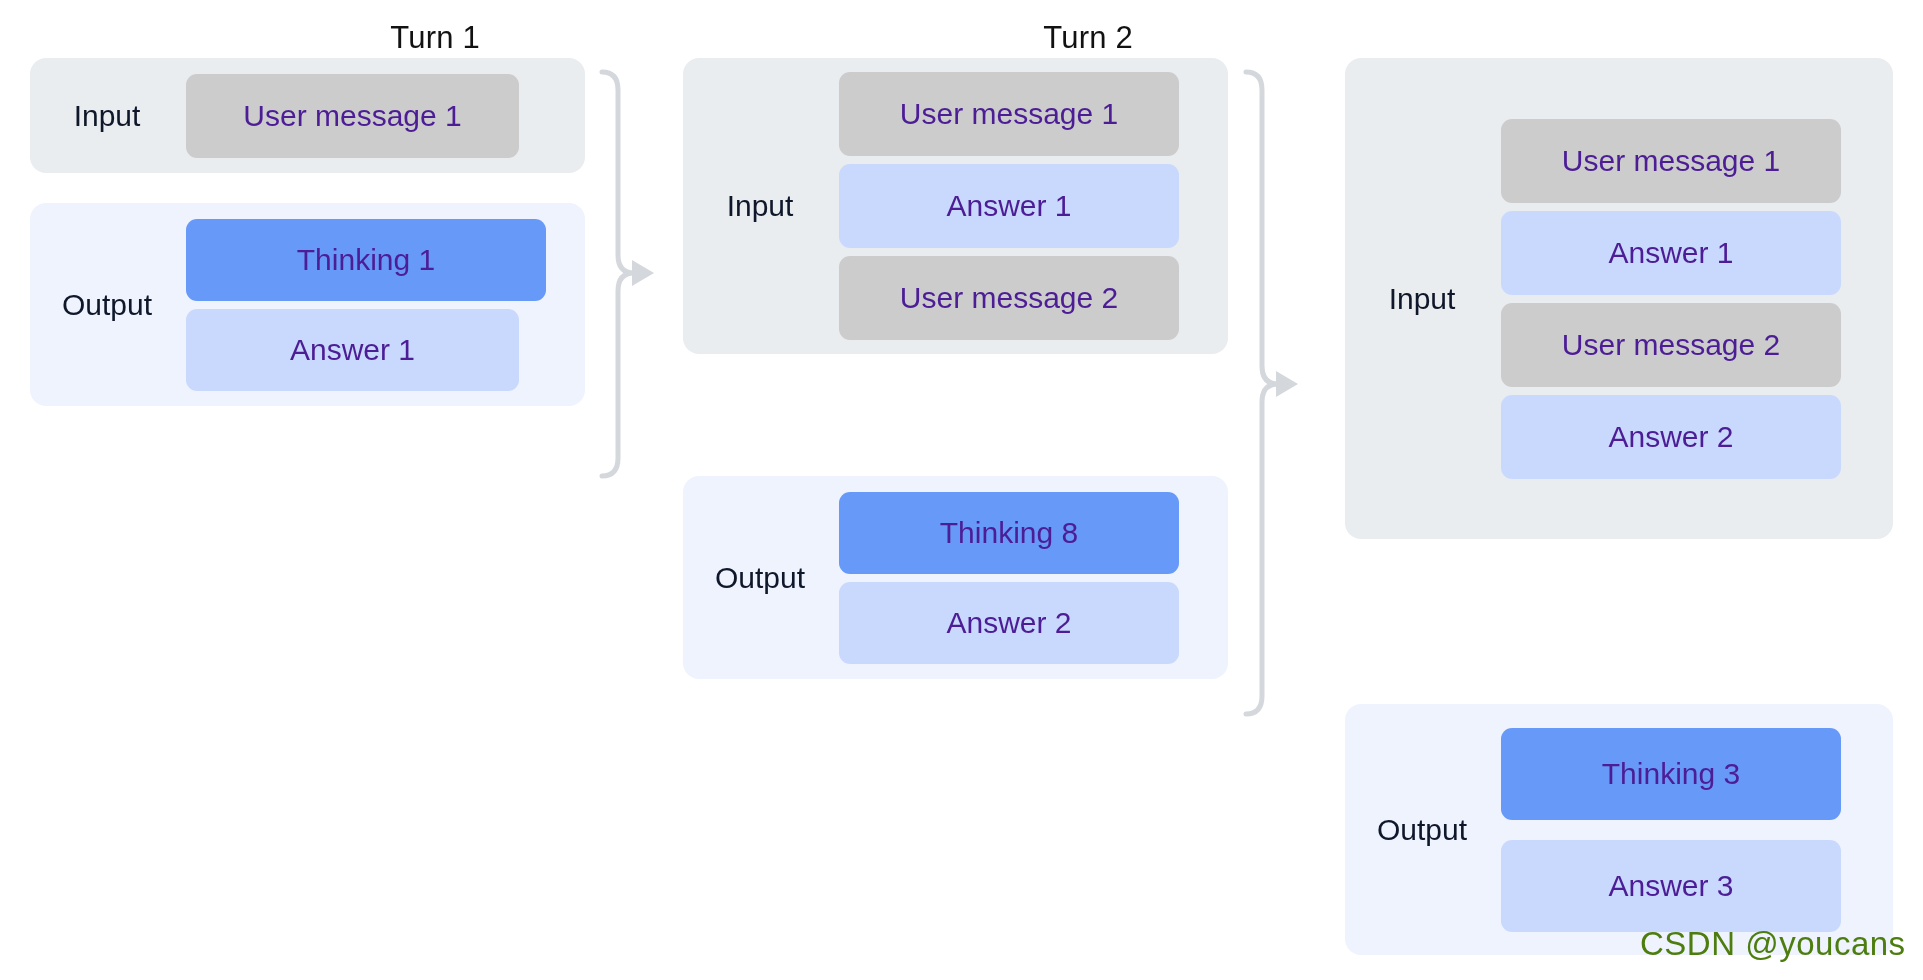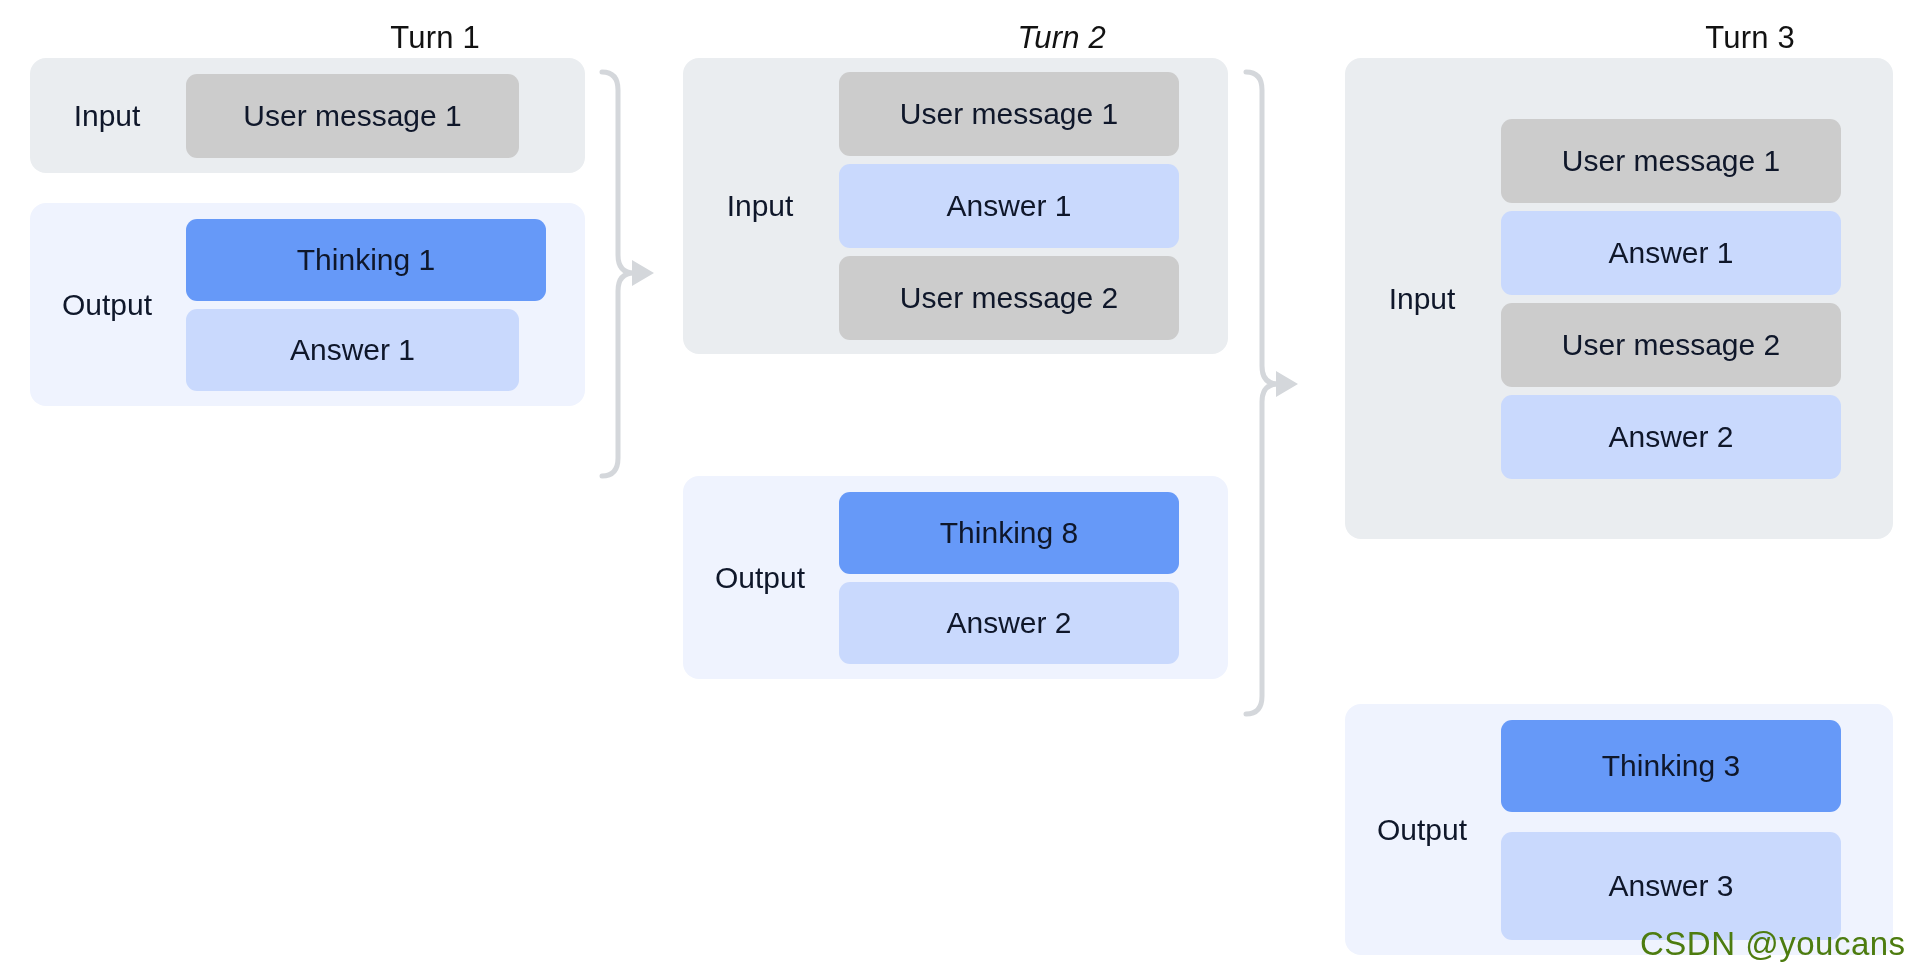--- a/index.html
+++ b/index.html
@@ -64,21 +64,21 @@
 
   
   .chip {
     box-sizing: border-box;
     border-radius: 11px;
     display: flex;
     align-items: center;
     justify-content: center;
     font-size: 30px;
     font-weight: 400;
-    color: #0f172a;
+    color: #4c1d95;
     white-space: nowrap;
   }
   .chip.user     { background: #cccccc; }
   .chip.answer   { background: #c9d9fd; }
   .chip.thinking { background: #6699f8; }
 
   
   .connector {
     position: absolute;
     overflow: visible;
@@ -117,56 +117,55 @@
   </div>
 
   <div class="panel output" style="left:30px; top:203px; width:555px; height:203px; padding:0 34px 0 22px; gap:24px;">
     <div class="panel-label" style="width:110px;">Output</div>
     <div class="panel-stack" style="gap:8px;">
       <div class="chip thinking" style="width:360px; height:82px;">Thinking 1</div>
       <div class="chip answer" style="width:333px; height:82px;">Answer 1</div>
     </div>
   </div>
 
-  <div class="turn-title" style="left:656px; top:20px; width:450px;font-style:italic;">Turn 2</div>
+  <div class="turn-title" style="left:683px; top:20px; width:450px;">Turn 2</div>
 
   <div class="panel input" style="left:683px; top:58px; width:545px; height:296px; padding:0 34px 0 22px; gap:24px;">
     <div class="panel-label" style="width:110px;">Input</div>
     <div class="panel-stack" style="gap:8px;">
       <div class="chip user" style="width:340px; height:84px;">User message 1</div>
       <div class="chip answer" style="width:340px; height:84px;">Answer 1</div>
       <div class="chip user" style="width:340px; height:84px;">User message 2</div>
     </div>
   </div>
 
   <div class="panel output" style="left:683px; top:476px; width:545px; height:203px; padding:0 34px 0 22px; gap:24px;">
     <div class="panel-label" style="width:110px;">Output</div>
     <div class="panel-stack" style="gap:8px;">
       <div class="chip thinking" style="width:340px; height:82px;">Thinking 8</div>
       <div class="chip answer" style="width:340px; height:82px;">Answer 2</div>
     </div>
   </div>
 
-  <div class="turn-title" style="left:1345px; top:20px; width:450px;">Turn 3</div>
 
   <div class="panel input" style="left:1345px; top:58px; width:548px; height:481px; padding:0 34px 0 22px; gap:24px;">
     <div class="panel-label" style="width:110px;">Input</div>
     <div class="panel-stack" style="gap:8px;">
       <div class="chip user" style="width:340px; height:84px;">User message 1</div>
       <div class="chip answer" style="width:340px; height:84px;">Answer 1</div>
       <div class="chip user" style="width:340px; height:84px;">User message 2</div>
       <div class="chip answer" style="width:340px; height:84px;">Answer 2</div>
     </div>
   </div>
 
   <div class="panel output" style="left:1345px; top:704px; width:548px; height:251px; padding:0 34px 0 22px; gap:24px;">
     <div class="panel-label" style="width:110px;">Output</div>
     <div class="panel-stack" style="gap:20px;">
       <div class="chip thinking" style="width:340px; height:92px;">Thinking 3</div>
-      <div class="chip answer" style="width:340px; height:108px;">Answer 3</div>
+      <div class="chip answer" style="width:340px; height:92px;">Answer 3</div>
     </div>
   </div>
 
   <svg class="connector" style="left:594px; top:60px;" width="66" height="450" viewBox="0 0 66 450">
     <path d="M 8 12
              Q 24 12 24 30
              L 24 195
              Q 24 213 40 213
              M 40 213
              Q 24 213 24 231

